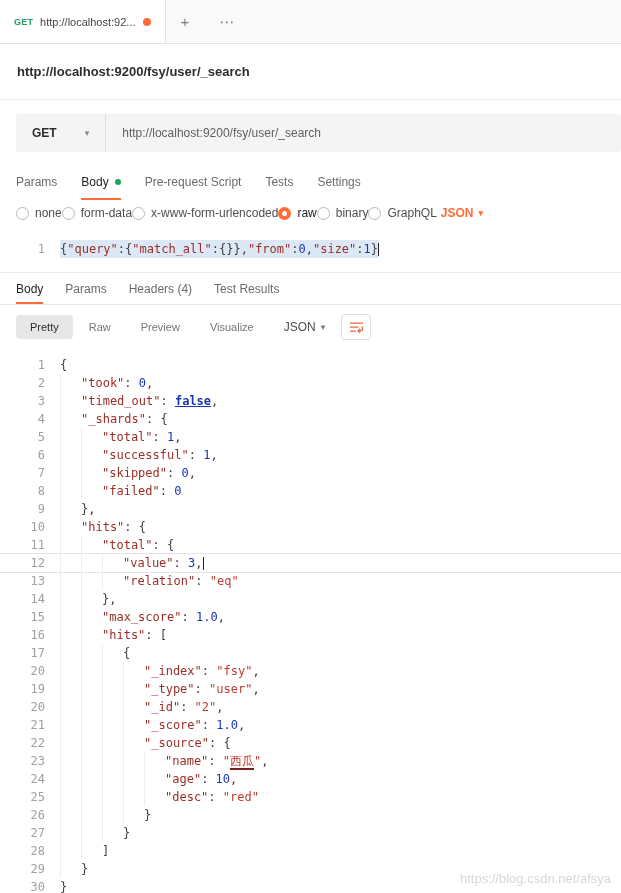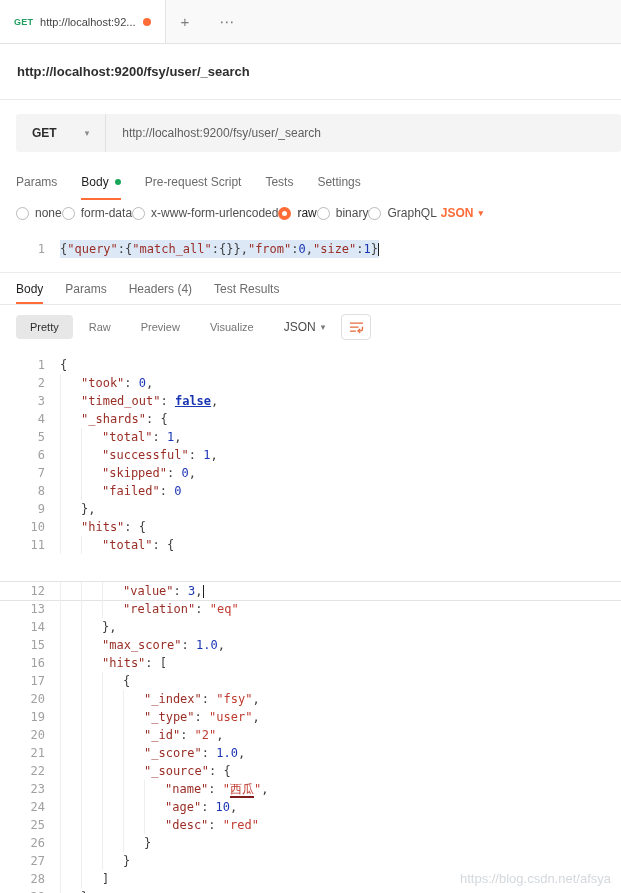--- a/index.html
+++ b/index.html
@@ -64,21 +64,21 @@
   .views-row{display:flex;align-items:center;padding:9px 16px;gap:2px;}
   .view{font-size:11px;color:#757575;padding:6px 14px;border-radius:4px;cursor:pointer;}
   .view.sel{background:#e7e7e7;color:#2d2d2d;}
   .lang2{display:flex;align-items:center;gap:5px;font-size:12px;color:#4c4c4c;margin-left:14px;cursor:pointer;}
   .lang2 .chev{font-size:9px;color:#777;}
   .wrap-btn{margin-left:14px;width:30px;height:26px;border:1px solid #dedede;border-radius:4px;background:#fff;display:flex;align-items:center;justify-content:center;cursor:pointer;}
 
   
   .resp-code{padding:7px 0 0;}
   .cl{display:flex;height:18px;}
-  .cl.current{box-shadow:0 -1px 0 #e3e3e3,0 1px 0 #e3e3e3;margin-top:28px;}
+  .cl.current{box-shadow:0 -1px 0 #e3e3e3,0 1px 0 #e3e3e3;}
 
   .watermark{position:absolute;right:10px;bottom:7px;font-size:13px;color:#d4d8dc;}
 </style>
 </head>
 <body>
 
 <div class="app">
 
   <div class="tabbar">
     <div class="tab">

